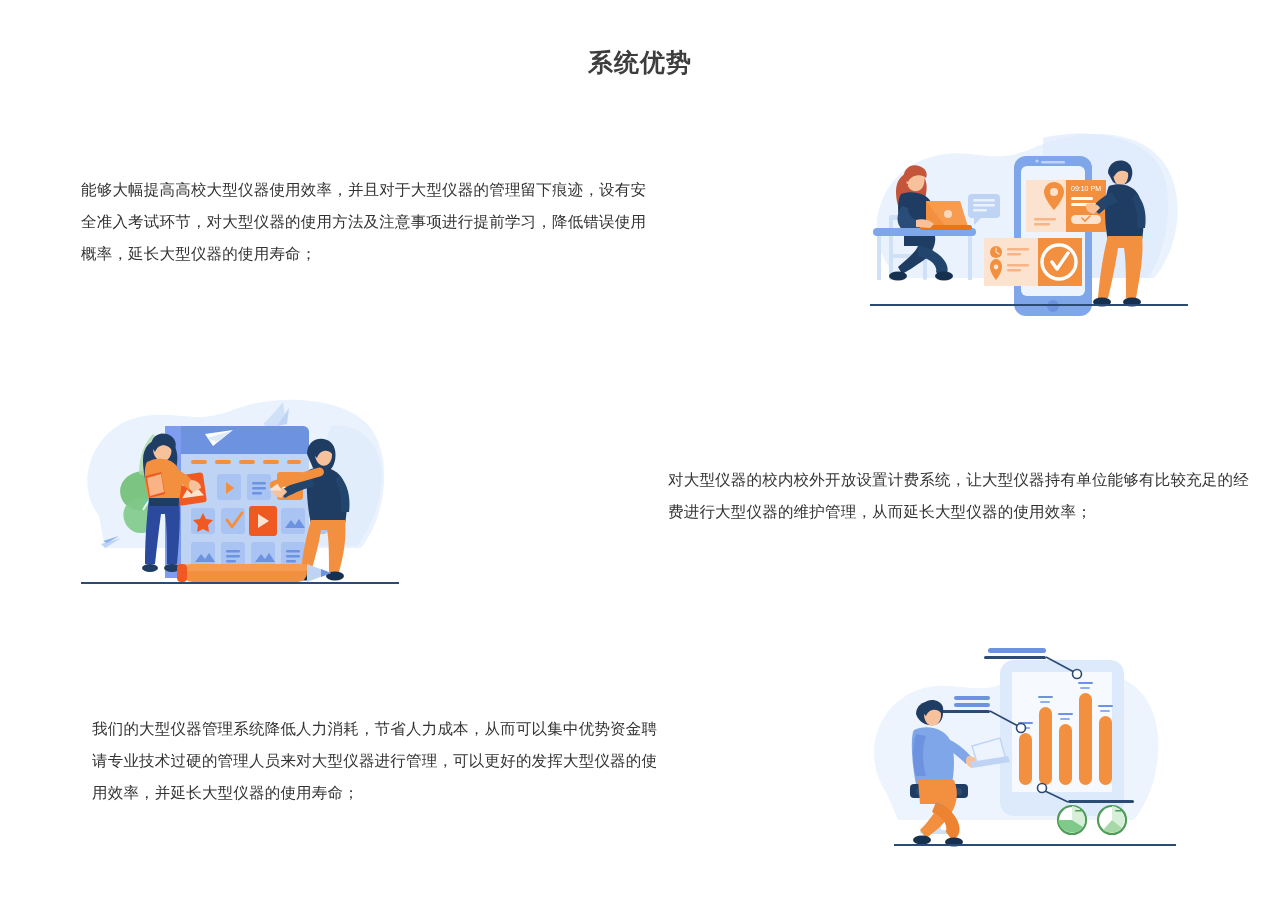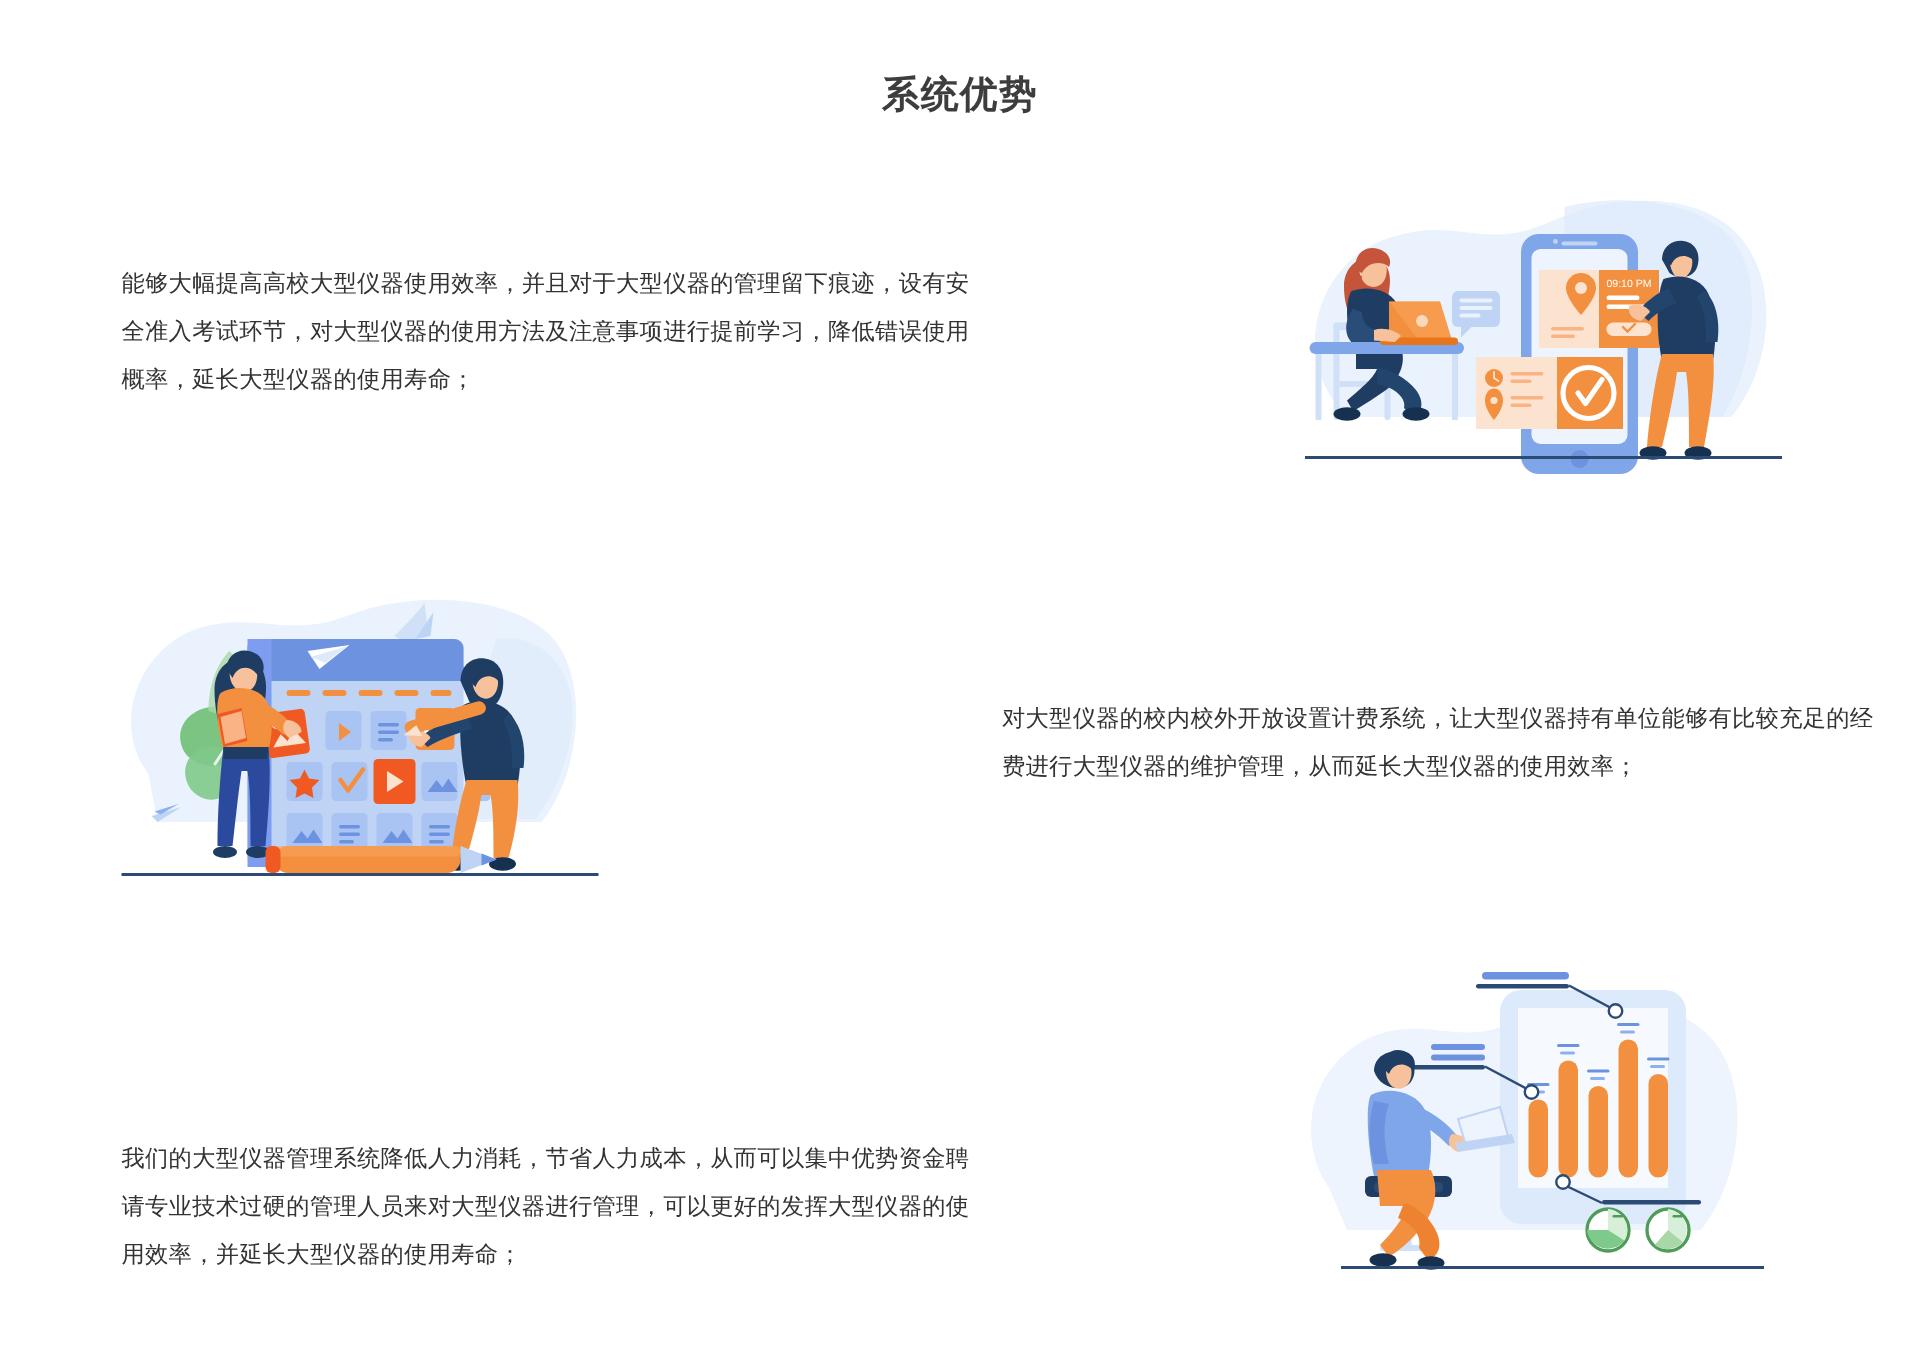--- a/index.html
+++ b/index.html
@@ -35,21 +35,21 @@
   
   .para {
     position: absolute;
     font-size: 15.5px;
     line-height: 32px;
     color: #333333;
     letter-spacing: 0.2px;
   }
   .para-1 { left: 81px;  top: 174px; width: 580px; }
   .para-2 { left: 628px; top: 464px; width: 582px; margin-left: 40px; }
-  .para-3 { left: 81px;  top: 713px; width: 578px; margin-top: 44px; }
+  .para-3 { left: 92px;  top: 713px; width: 578px; }
 
   
   .illus {
     position: absolute;
     overflow: visible;
   }
   .illus-1 { left: 868px; top: 128px;  width: 322px; height: 202px; }
   .illus-2 { left: 81px;  top: 396px;  width: 318px; height: 196px; }
   .illus-3 { left: 872px; top: 642px;  width: 304px; height: 212px; }
 

